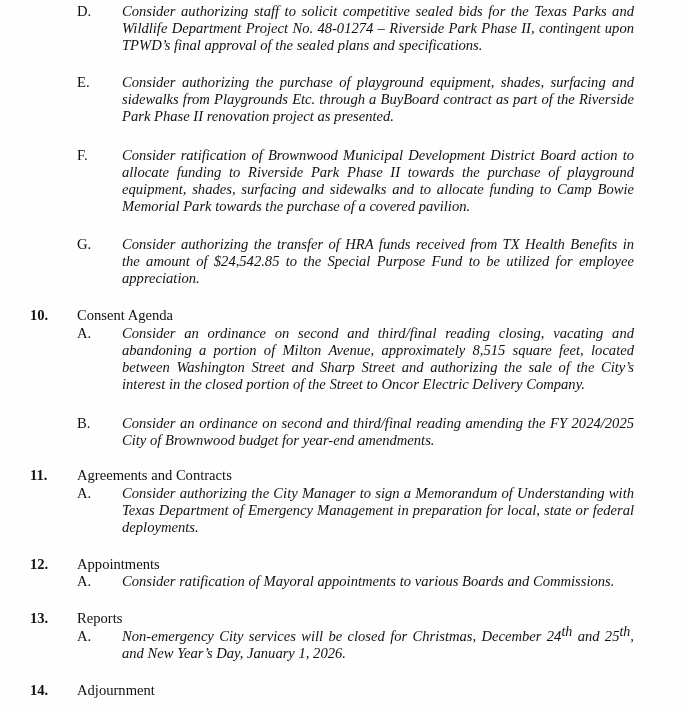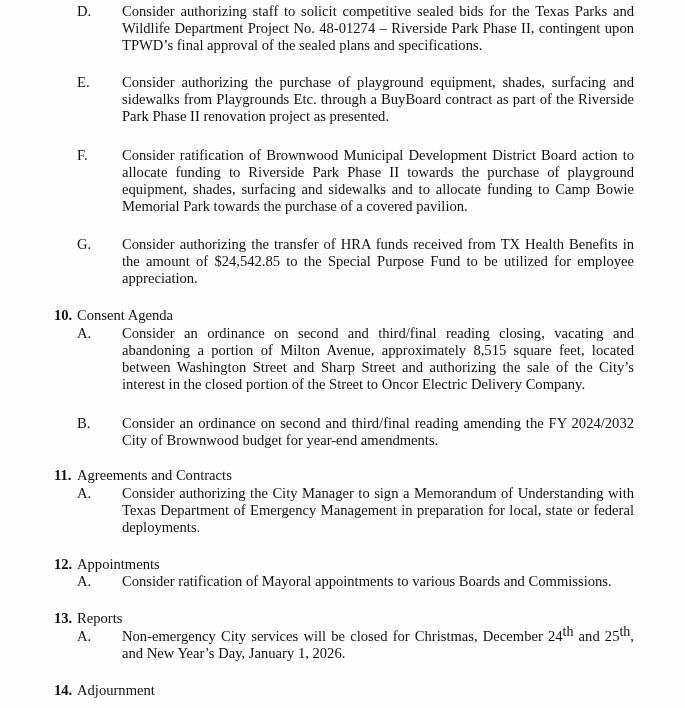--- a/index.html
+++ b/index.html
@@ -6,23 +6,23 @@
   body {
     width: 685px; height: 708px; overflow: hidden;
     background: #fefefe; color: #111;
     font-family: "Liberation Serif", "DejaVu Serif", serif;
     font-size: 14.6px; line-height: 17px;
     position: relative;
   }
   .page { position: absolute; left: 0; top: 0; width: 685px; }
   .sub { position: absolute; left: 0; width: 685px; }
   .letter { position: absolute; left: 77px; }
-  .text { position: absolute; left: 122px; width: 512px; text-align: justify; }
+  .text { position: absolute; left: 122px; width: 512px; text-align: justify; font-style: italic; }
   .text.last-left { text-align-last: left; }
-  .sec-num { position: absolute; left: 30px; font-weight: bold; margin-left: 24px; }
+  .sec-num { position: absolute; left: 30px; font-weight: bold; }
   .sec-title { position: absolute; left: 77px; font-weight: normal; }
   sup { font-size: 14px; line-height: 0; vertical-align: 5px; }
 </style>
 </head>
 <body>
 
 <div class="page">
 
   <div class="sub" style="top:3px;">
     <span class="letter">D.</span>
@@ -47,21 +47,21 @@
   <div class="sub" style="top:307px;">
     <span class="sec-num">10.</span>
     <span class="sec-title">Consent Agenda</span>
   </div>
   <div class="sub" style="top:325px;">
     <span class="letter">A.</span>
     <div class="text last-left">Consider an ordinance on second and third/final reading closing, vacating and abandoning a portion of Milton Avenue, approximately 8,515 square feet, located between Washington Street and Sharp Street and authorizing the sale of the City’s interest in the closed portion of the Street to Oncor Electric Delivery Company.</div>
   </div>
   <div class="sub" style="top:415px;">
     <span class="letter">B.</span>
-    <div class="text last-left">Consider an ordinance on second and third/final reading amending the FY 2024/2032 City of Brownwood budget for year-end amendments.</div>
+    <div class="text last-left">Consider an ordinance on second and third/final reading amending the FY 2024/2025 City of Brownwood budget for year-end amendments.</div>
   </div>
 
   <div class="sub" style="top:467px;">
     <span class="sec-num">11.</span>
     <span class="sec-title">Agreements and Contracts</span>
   </div>
   <div class="sub" style="top:485px;">
     <span class="letter">A.</span>
     <div class="text last-left">Consider authorizing the City Manager to sign a Memorandum of Understanding with Texas Department of Emergency Management in preparation for local, state or federal deployments.</div>
   </div>

